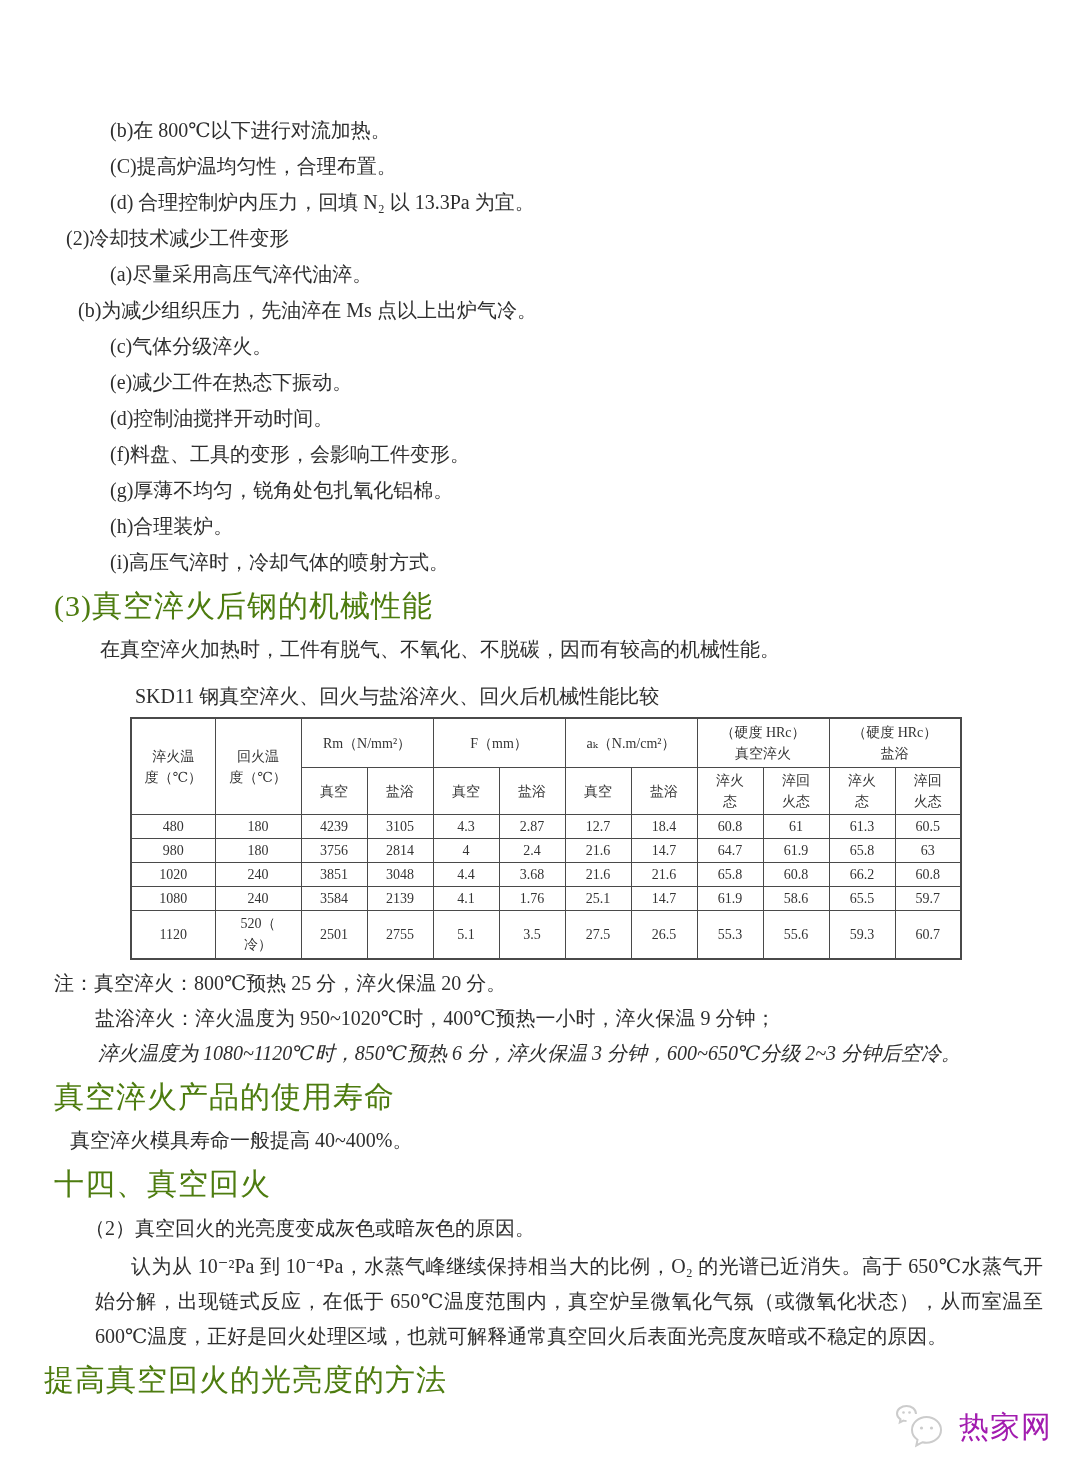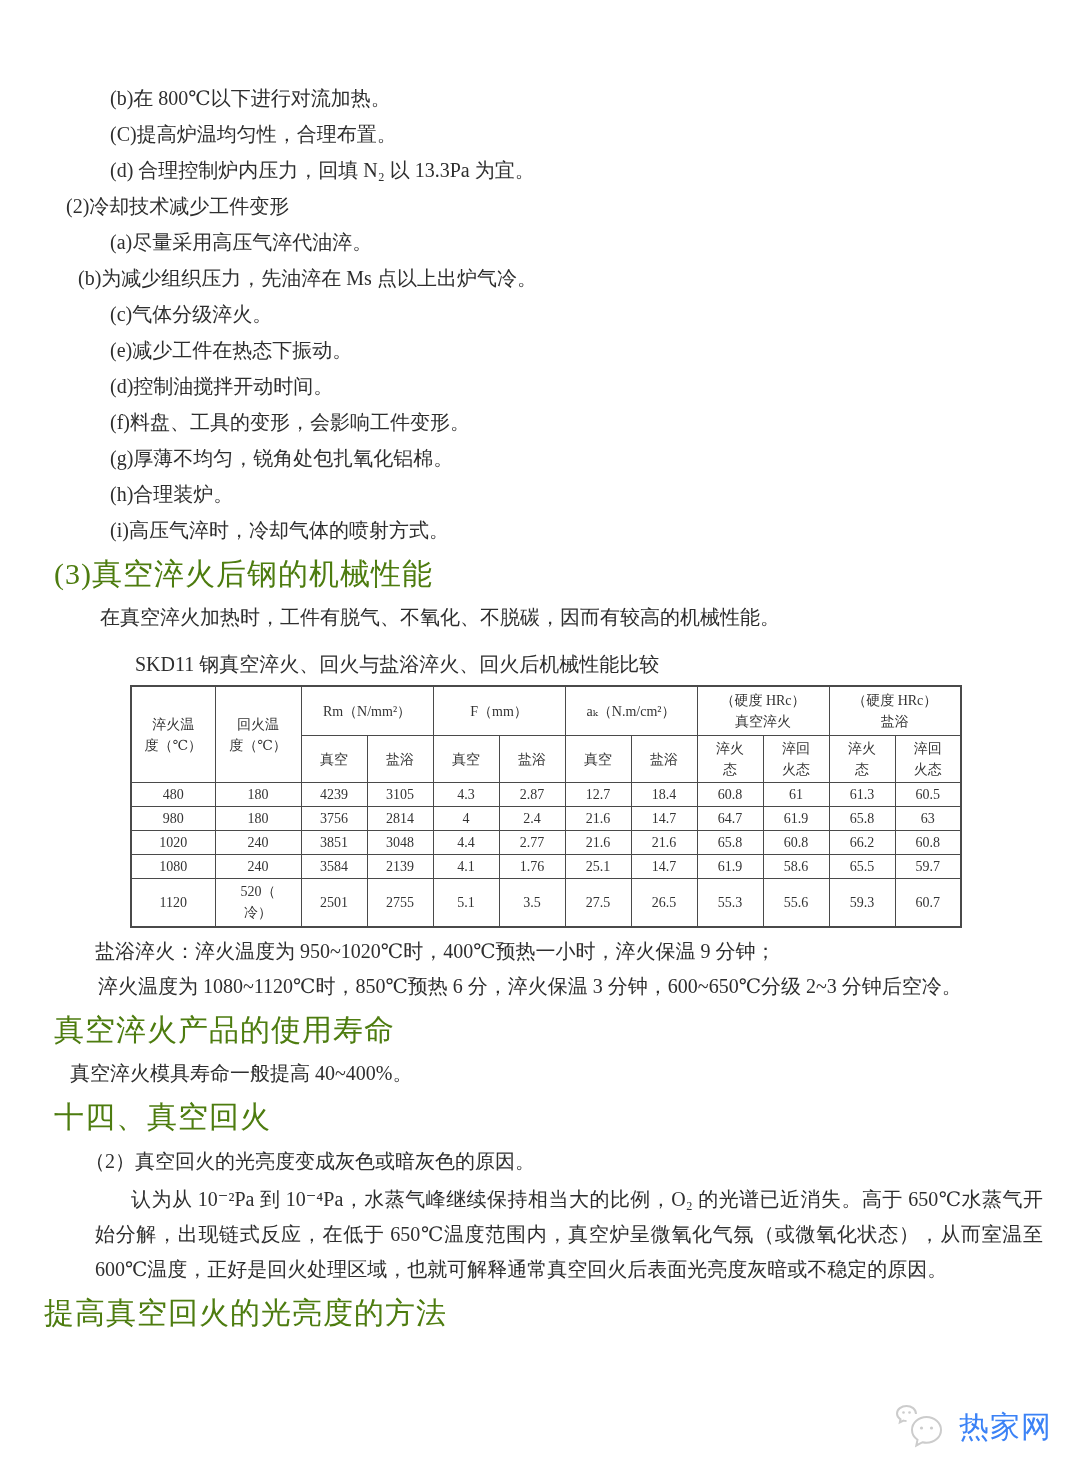--- a/index.html
+++ b/index.html
@@ -4,21 +4,21 @@
 <style>
   html,body{margin:0;padding:0;}
   body{
     width:1080px;height:1466px;
     background:#ffffff;
     color:#2e2e2e;
     font-family:"Liberation Serif","DejaVu Serif",serif;
     position:relative;
     overflow:hidden;
   }
-  .content{padding:80px 40px 0 40px;}
+  .content{padding:112px 40px 0 40px;}
   
   .line{font-size:20px;line-height:36px;white-space:nowrap;}
   .lv0{margin-left:26px;}
   .lv1{margin-left:38px;}
   .lv2{margin-left:70px;}
   
   .big-heading{
     font-size:30px;font-weight:normal;color:#4d7c0f;
     margin:6px 0 6px 14px;line-height:40px;letter-spacing:1px;
     white-space:nowrap;
@@ -44,33 +44,33 @@
     line-height:1.5;
   }
   table.cmp thead tr.h1 th{height:46px;}
   table.cmp thead tr.h2 th{height:44px;}
   table.cmp tbody tr{height:24px;}
   table.cmp tbody tr.tall{height:48px;}
   
   .note{font-size:20px;line-height:35px;margin:0;white-space:nowrap;}
   .note.n0{margin-left:14px;}
   .note.n1{margin-left:55px;}
-  .note.n2{margin-left:58px;}
+  .note.n2{margin-left:58px;font-style:italic;}
   
   .sub-item{font-size:20px;line-height:37px;margin:0 0 0 45px;white-space:nowrap;}
   .body-para{
     font-size:20px;line-height:35px;
     margin:2px 0 0 55px;width:948px;
     text-indent:36px;text-align:justify;
   }
   
   .watermark{
     position:absolute;right:28px;bottom:16px;
     display:flex;align-items:center;gap:8px;
-    color:#3b82f6;
+    color:#a21caf;
   }
   .watermark .wm-text{font-size:30px;letter-spacing:1px;}
   .watermark svg{display:block;}
 </style>
 </head>
 <body>
 
 <div class="content">
 
   <div>
@@ -167,21 +167,21 @@
           <td>61.9</td>
           <td>65.8</td>
           <td>63</td>
         </tr>
         <tr>
           <td>1020</td>
           <td>240</td>
           <td>3851</td>
           <td>3048</td>
           <td>4.4</td>
-          <td>2.77</td>
+          <td>3.68</td>
           <td>21.6</td>
           <td>21.6</td>
           <td>65.8</td>
           <td>60.8</td>
           <td>66.2</td>
           <td>60.8</td>
         </tr>
         <tr>
           <td>1080</td>
           <td>240</td>
@@ -207,20 +207,21 @@
           <td>27.5</td>
           <td>26.5</td>
           <td>55.3</td>
           <td>55.6</td>
           <td>59.3</td>
           <td>60.7</td>
         </tr>
       </tbody>
   </table>
 
+  <p class="note n0">注：真空淬火：800℃预热 25 分，淬火保温 20 分。</p>
   <p class="note n1">盐浴淬火：淬火温度为 950~1020℃时，400℃预热一小时，淬火保温 9 分钟；</p>
   <p class="note n2">淬火温度为 1080~1120℃时，850℃预热 6 分，淬火保温 3 分钟，600~650℃分级 2~3 分钟后空冷。</p>
 
   <h2 class="big-heading">真空淬火产品的使用寿命</h2>
   <p class="para indent2">真空淬火模具寿命一般提高 40~400%。</p>
 
   <h2 class="big-heading">十四、真空回火</h2>
   <p class="sub-item">（2）真空回火的光亮度变成灰色或暗灰色的原因。</p>
   <p class="body-para">认为从 10⁻²Pa 到 10⁻⁴Pa，水蒸气峰继续保持相当大的比例，O₂ 的光谱已近消失。高于 650℃水蒸气开始分解，出现链式反应，在低于 650℃温度范围内，真空炉呈微氧化气氛（或微氧化状态），从而室温至 600℃温度，正好是回火处理区域，也就可解释通常真空回火后表面光亮度灰暗或不稳定的原因。</p>
 

